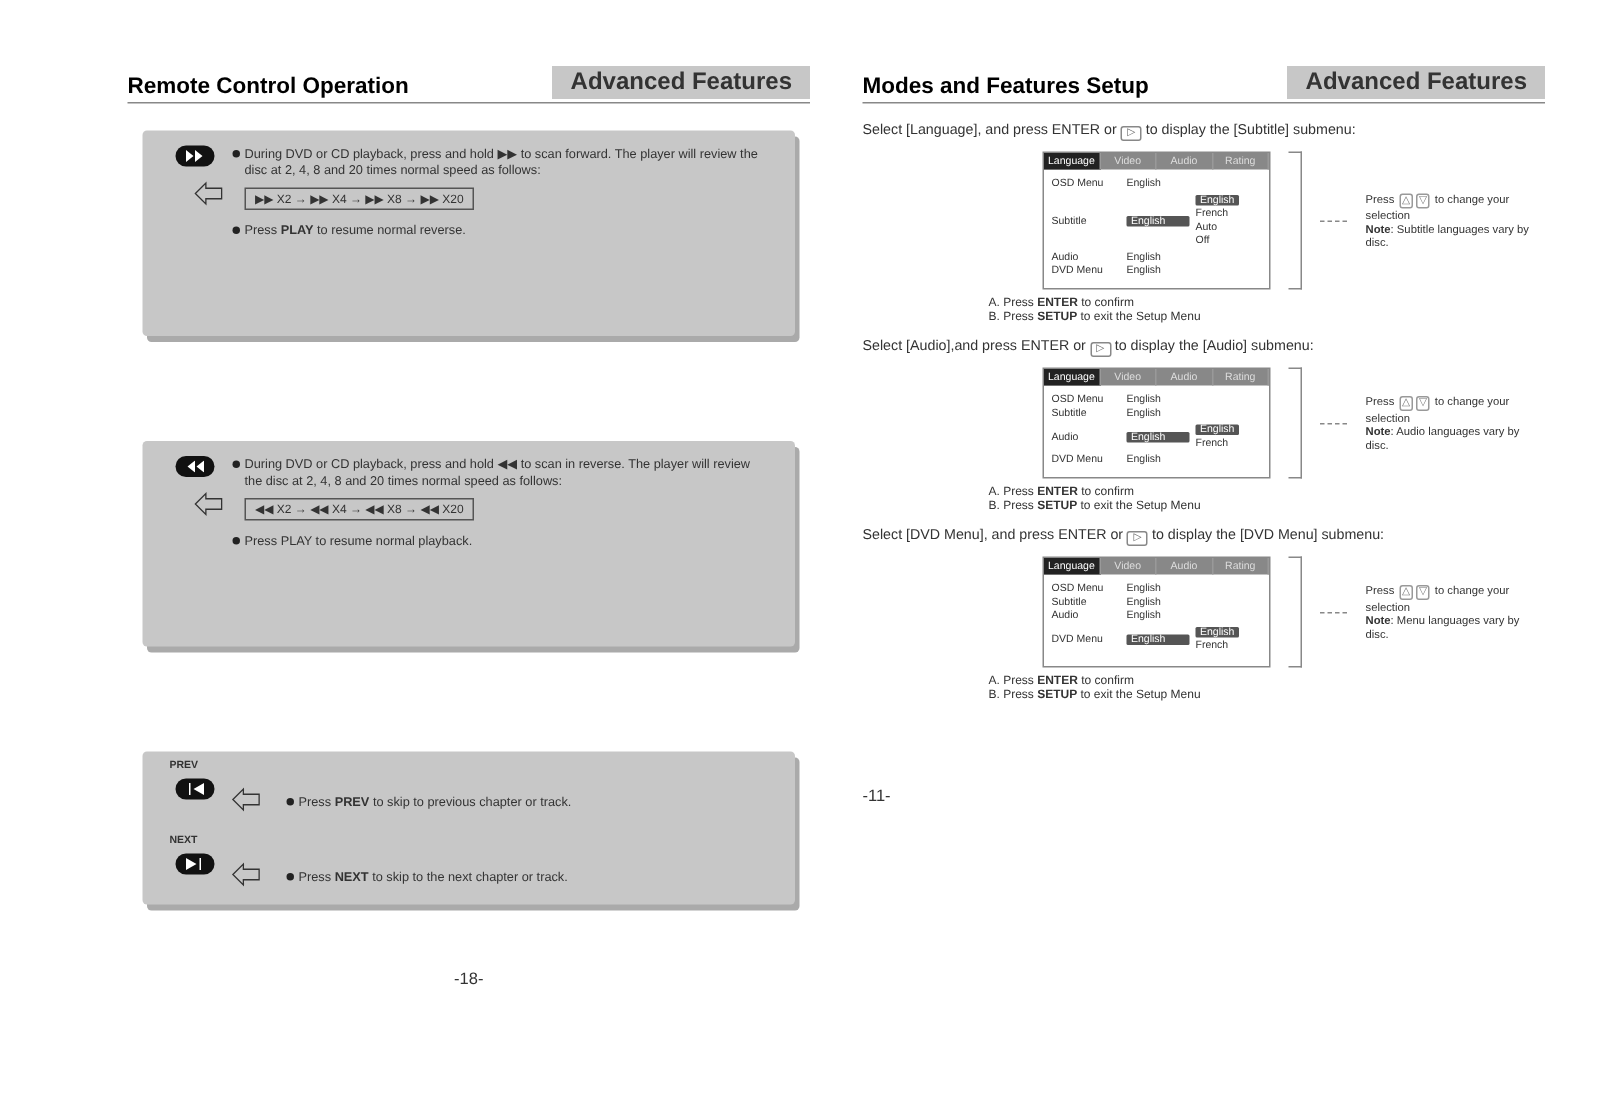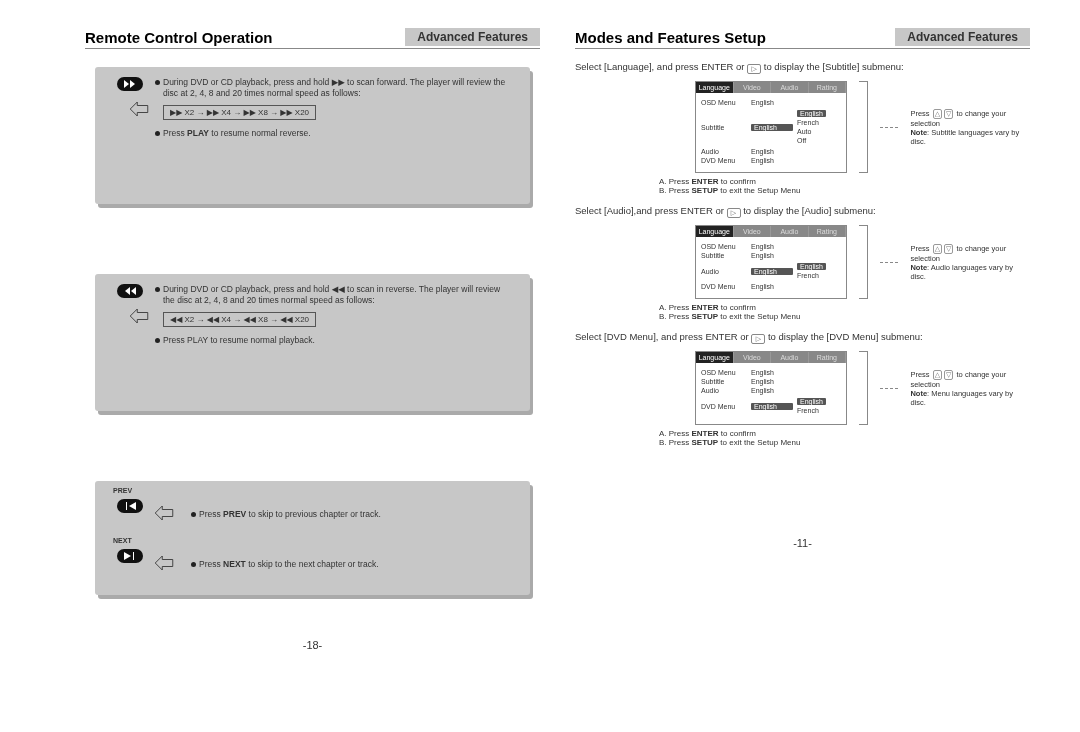--- a/index.html
+++ b/index.html
@@ -29,33 +29,34 @@
     margin-bottom: 12px;
   }
   .title {
     font-size: 15px;
     font-weight: bold;
     color: #000000;
   }
   .adv-box {
     background: #c7c7c7;
     font-weight: bold;
-    font-size: 12px;
+    font-size: 16px;
     color: #333;
     padding: 2px 12px;
+    margin-top: 16px;
   }
   .gray-block {
     position: relative;
     background: #c7c7c7;
     border-radius: 3px;
     margin: 18px 10px 6px 10px;
     box-shadow: 3px 4px 0 #aaa;
   }
   .gb-h120 { height: 137px; }
-  .gb-h130 { height: 114px; }
+  .gb-h130 { height: 102px; }
   .gb-inner {
     position: absolute;
     left: 60px;
     right: 20px;
     top: 8px;
   }
   .pill {
     position: absolute;
     left: 22px;
     top: 10px;
@@ -445,14 +446,14 @@
     <div class="side-note">
       <div><span>Press </span><span class="updown">△</span><span class="updown">▽</span><span> to change your selection</span></div>
       <div><span class="nt">Note</span><span>: Menu languages vary by disc.</span></div>
     </div>
   </div>
   <div class="confirm-lines">
     <div><span>A.  Press </span><b>ENTER</b><span> to confirm</span></div>
     <div><span>B.  Press </span><b>SETUP</b><span> to exit the Setup Menu</span></div>
   </div>
 
-  <div style="text-align:center;font-size:11px;margin-top:90px;">-11-</div>
+  <div style="font-size:11px;margin-top:58px;">-11-</div>
 </div>
 
 </body></html>

